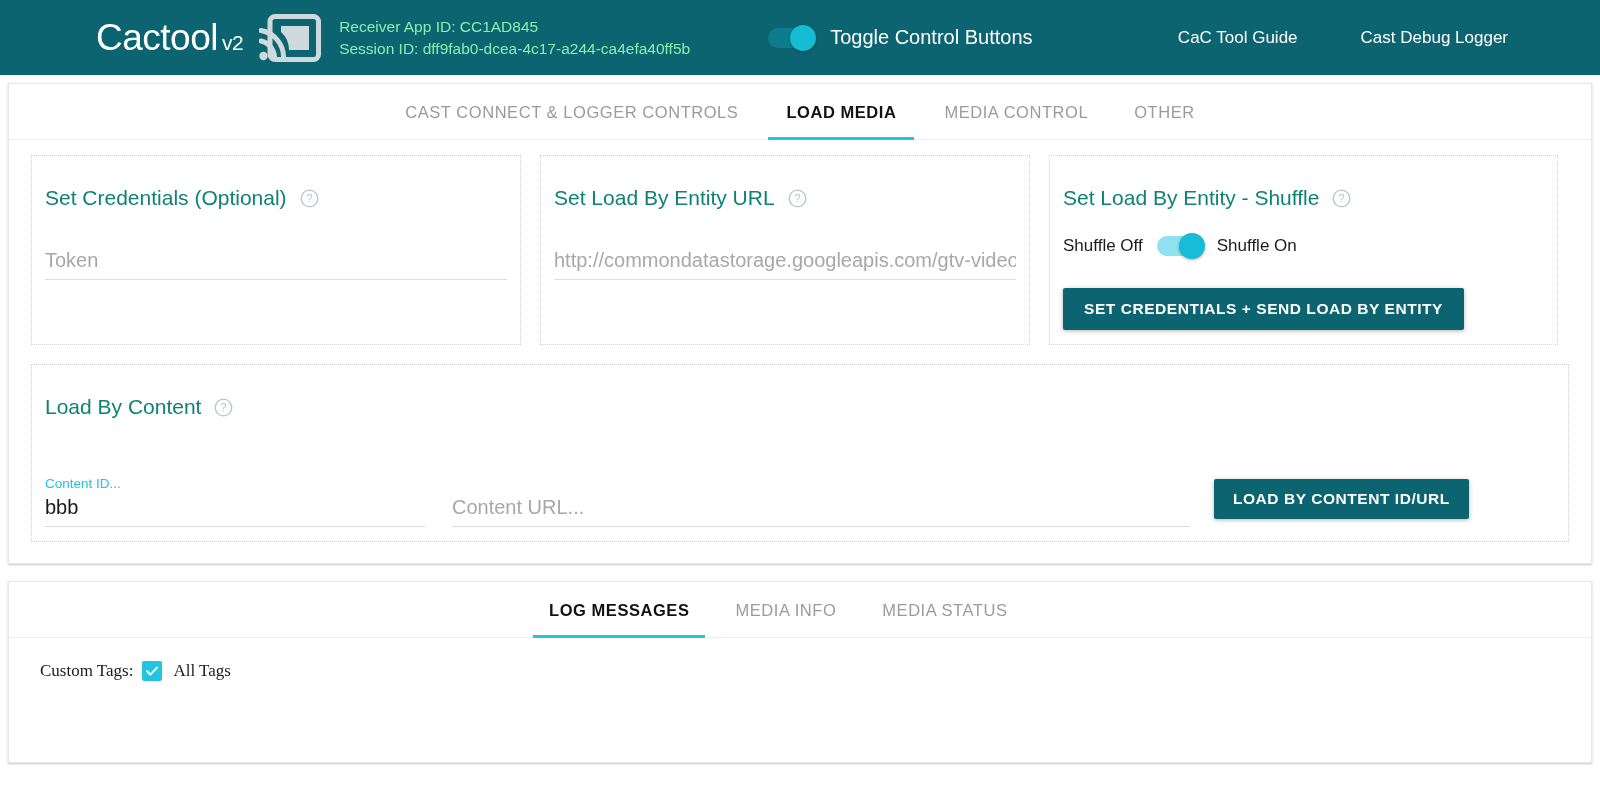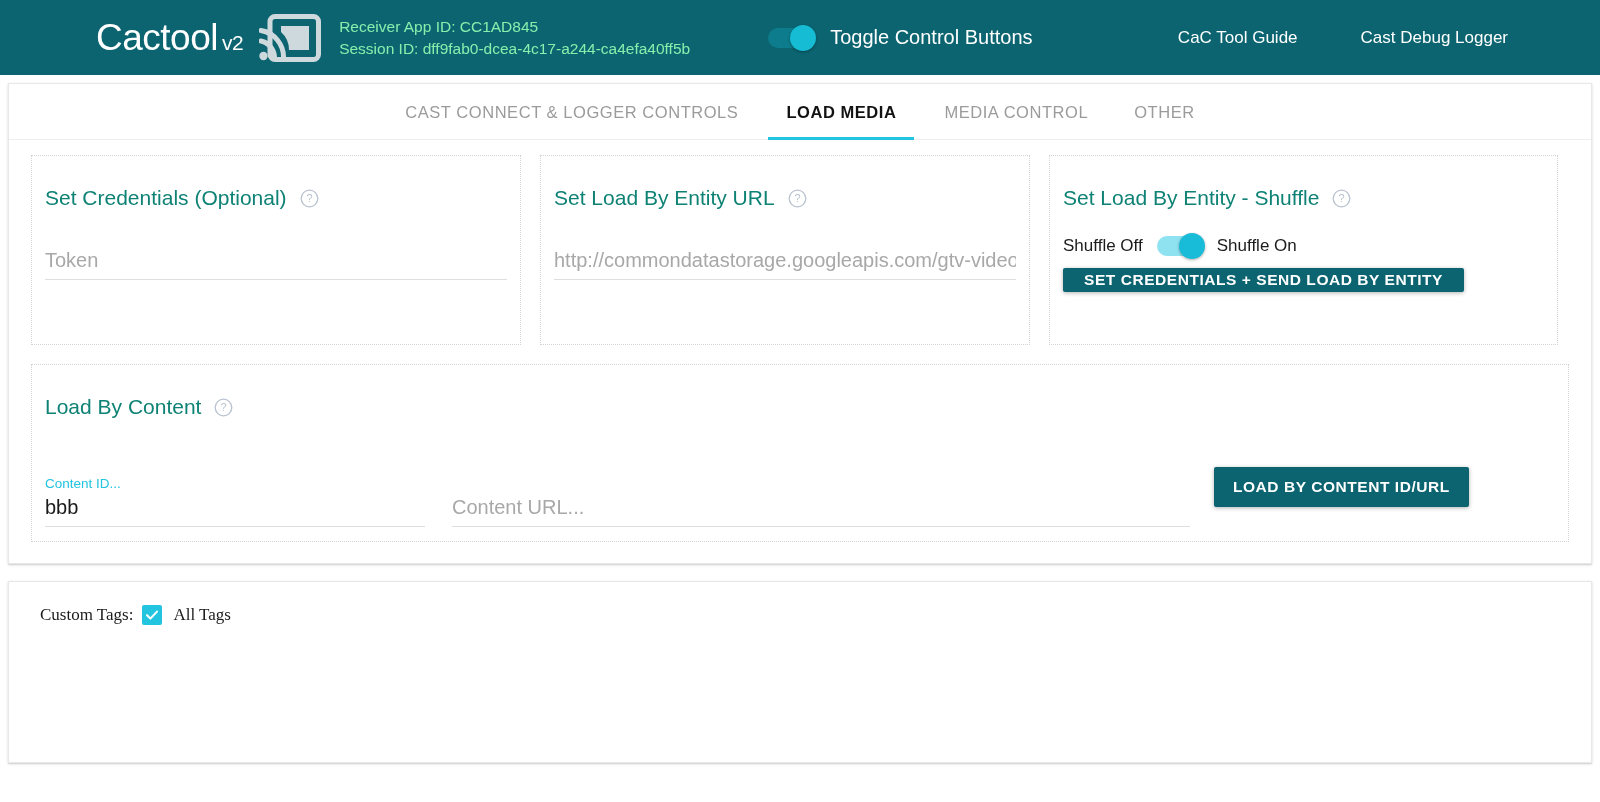--- a/index.html
+++ b/index.html
@@ -141,34 +141,34 @@
 
   .btn {
     display: inline-flex; align-items: center; justify-content: center;
     background: #0b6470; color: #ffffff;
     border: none; border-radius: 2px;
     font-family: "Liberation Sans", sans-serif;
     font-size: 15.5px; font-weight: bold; letter-spacing: .55px;
     box-shadow: 0 1px 4px rgba(0,0,0,.30);
     cursor: pointer; text-transform: none;
   }
-  #btn-set-credentials-send { margin-top: 12px; height: 24px; padding: 12px 21px; }
+  #btn-set-credentials-send { margin-top: 32px; height: 42px; padding: 12px 21px; }
 
   
   .card-wide {
     margin: 19px 22px 0 22px;
     border: 1px dotted #d4d4d4;
     padding: 30px 13px 22px 13px;
     height: 178px; position: relative;
   }
   .content-row { display: flex; align-items: flex-end; margin-top: 38px; }
   #field-content-id  { width: 380px; margin-left: 0; }
   #field-content-url { width: 738px; margin-left: 27px; }
   #btn-load-by-content {
-    margin-left: 24px; height: 40px; padding: 8px 19px; margin-bottom: 20px;
+    margin-left: 24px; height: 40px; padding: 8px 19px; margin-bottom: 8px;
   }
 
   
   .log-body { padding: 23px 0 0 31px; font-family: Liberation Serif, serif; }
   .tags-row { display: flex; align-items: center; }
   .tags-label { font-size: 17px; color: #1b1b1b; margin-right: 9px; }
   .checkbox {
     width: 20px; height: 20px; border-radius: 2px; background: #22c4e0;
     display: inline-flex; align-items: center; justify-content: center;
     cursor: pointer;
@@ -305,20 +305,25 @@
           <input class="mat-input" type="text" placeholder="Content URL..." style="">
           <span class="underline"></span>
         </div>
 
         <button class="btn" id="btn-load-by-content">LOAD BY CONTENT ID/URL</button>
       </div>
     </div>
   </div>
 
   <div class="panel" id="panel-log">
+    <div class="tabbar" id="tabbar-log">
+      <div class="tab active">LOG MESSAGES</div>
+      <div class="tab">MEDIA INFO</div>
+      <div class="tab">MEDIA STATUS</div>
+    </div>
 
     <div class="log-body">
       <div class="tags-row">
         <span class="tags-label">Custom Tags:</span>
         <span class="checkbox">
           <svg width="14" height="14" viewBox="0 0 14 14" xmlns="http://www.w3.org/2000/svg">
             <path d="M2 7.2 L5.4 10.6 L12 3.6" fill="none" stroke="#ffffff" stroke-width="2.1" stroke-linecap="round" stroke-linejoin="round"></path>
           </svg>
         </span>
         <span class="tags-name">All Tags</span>

